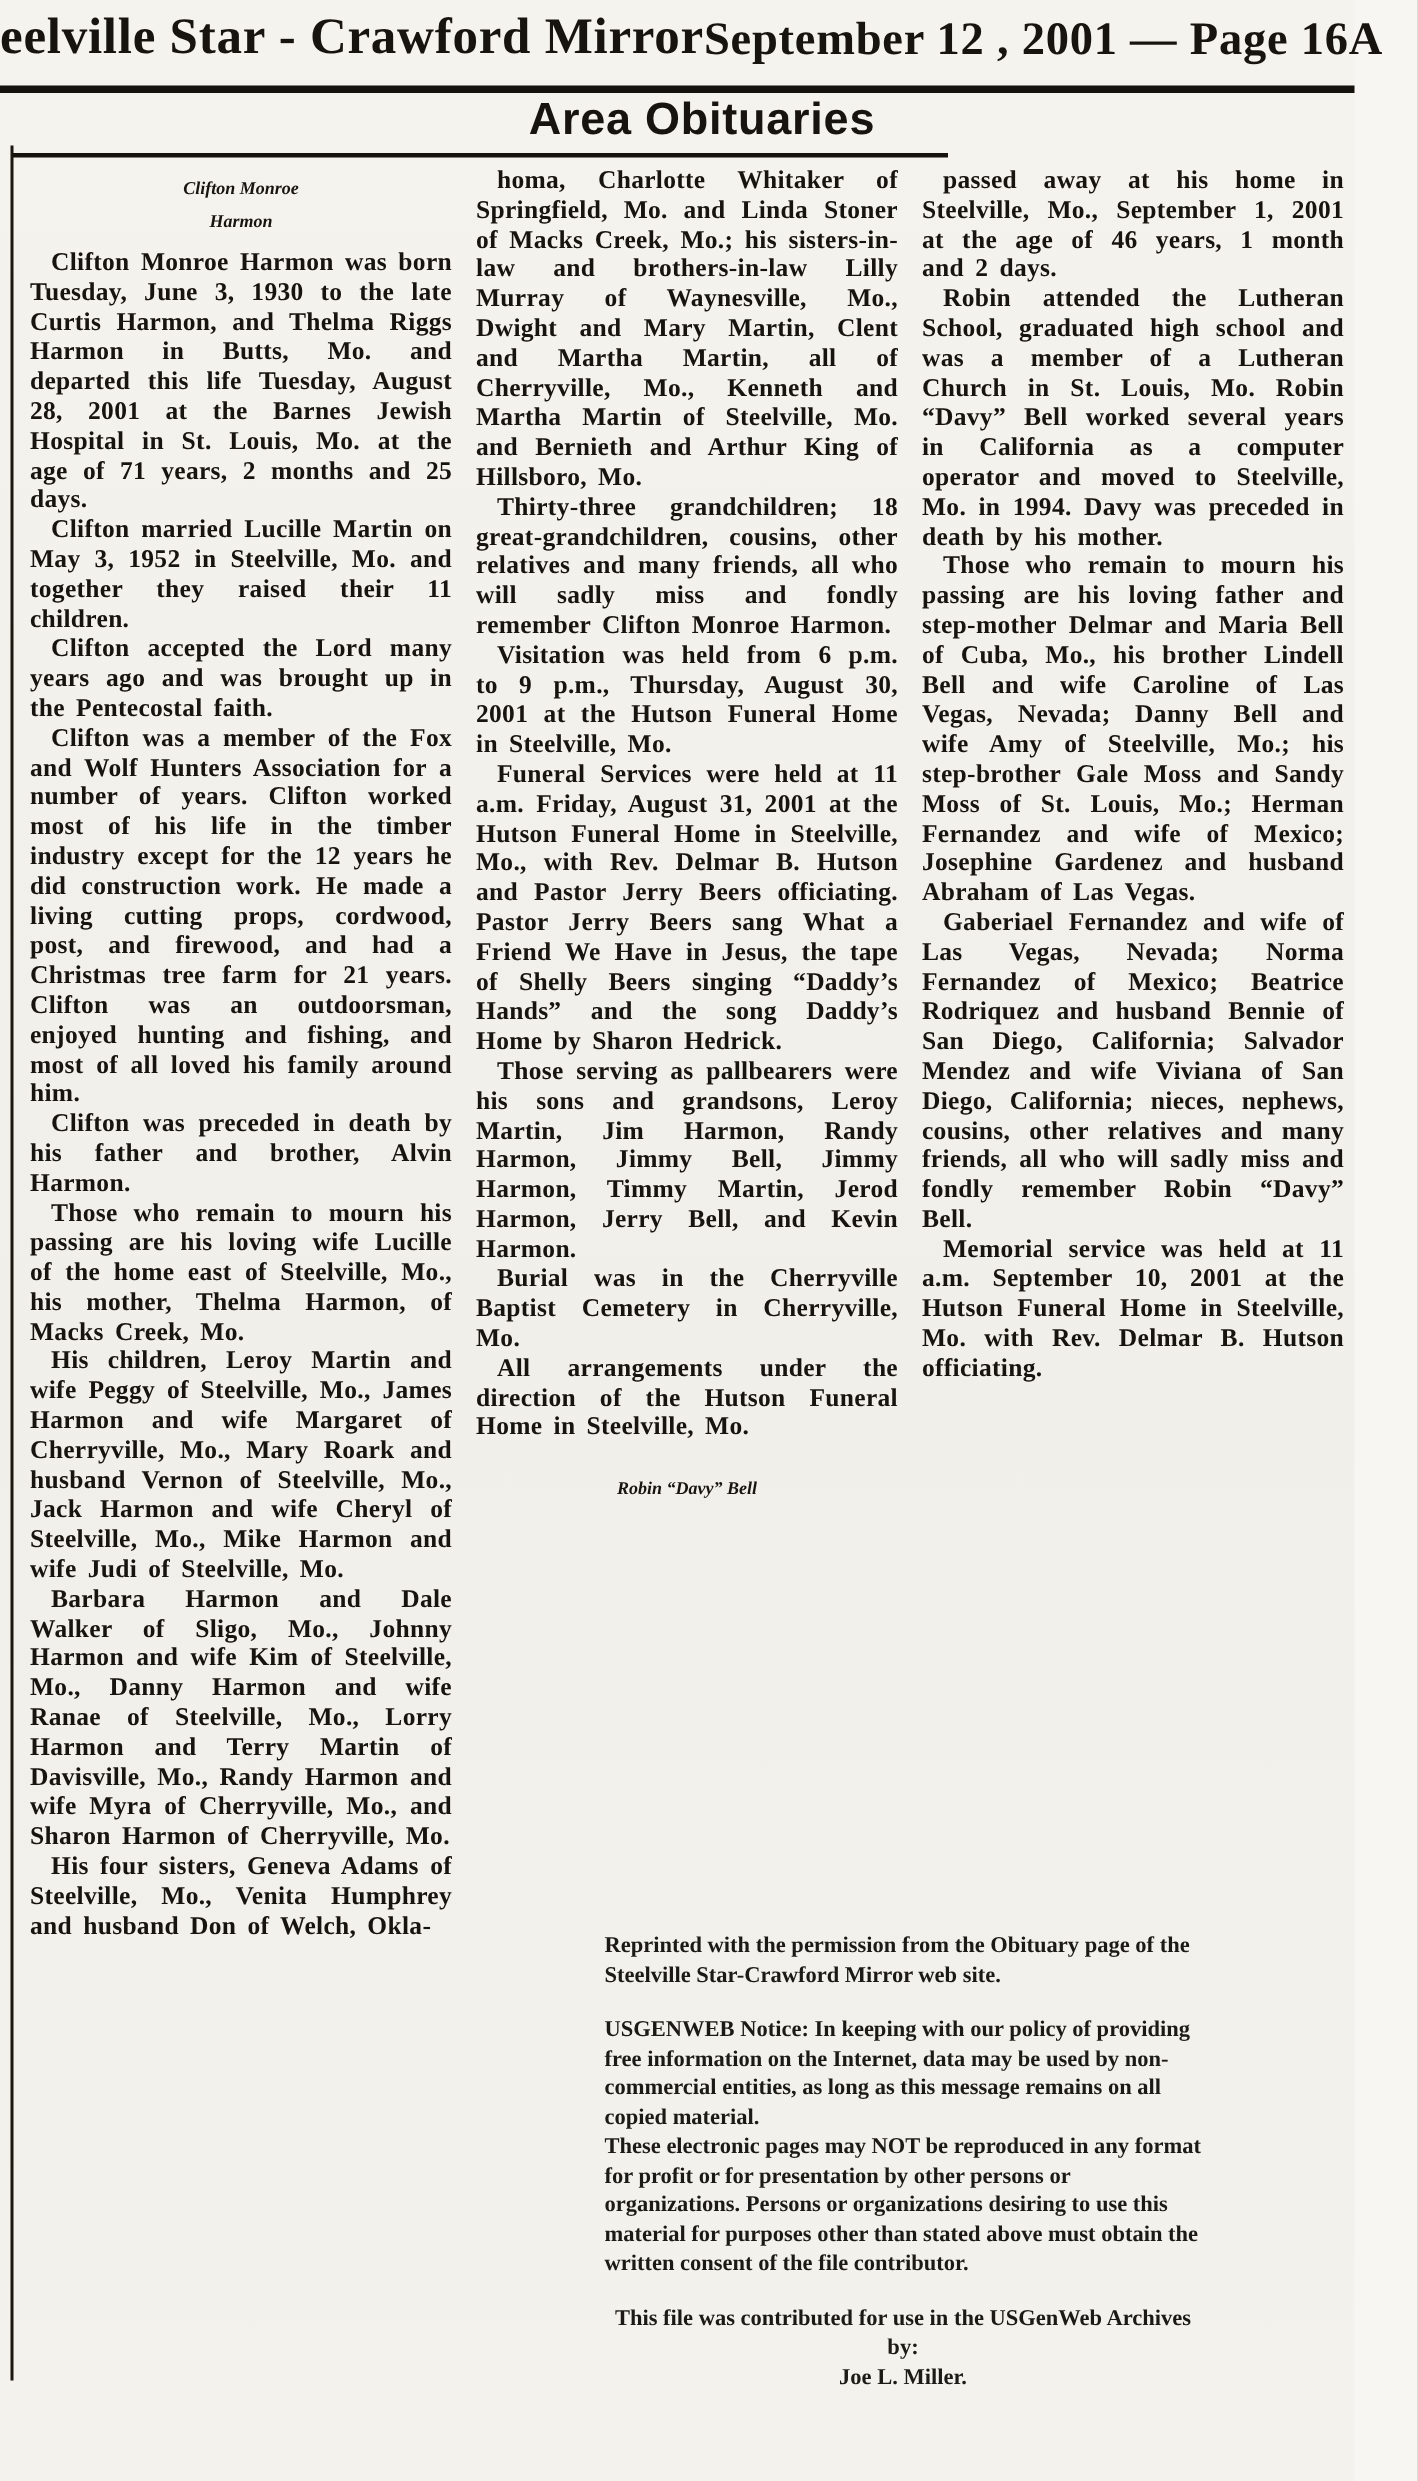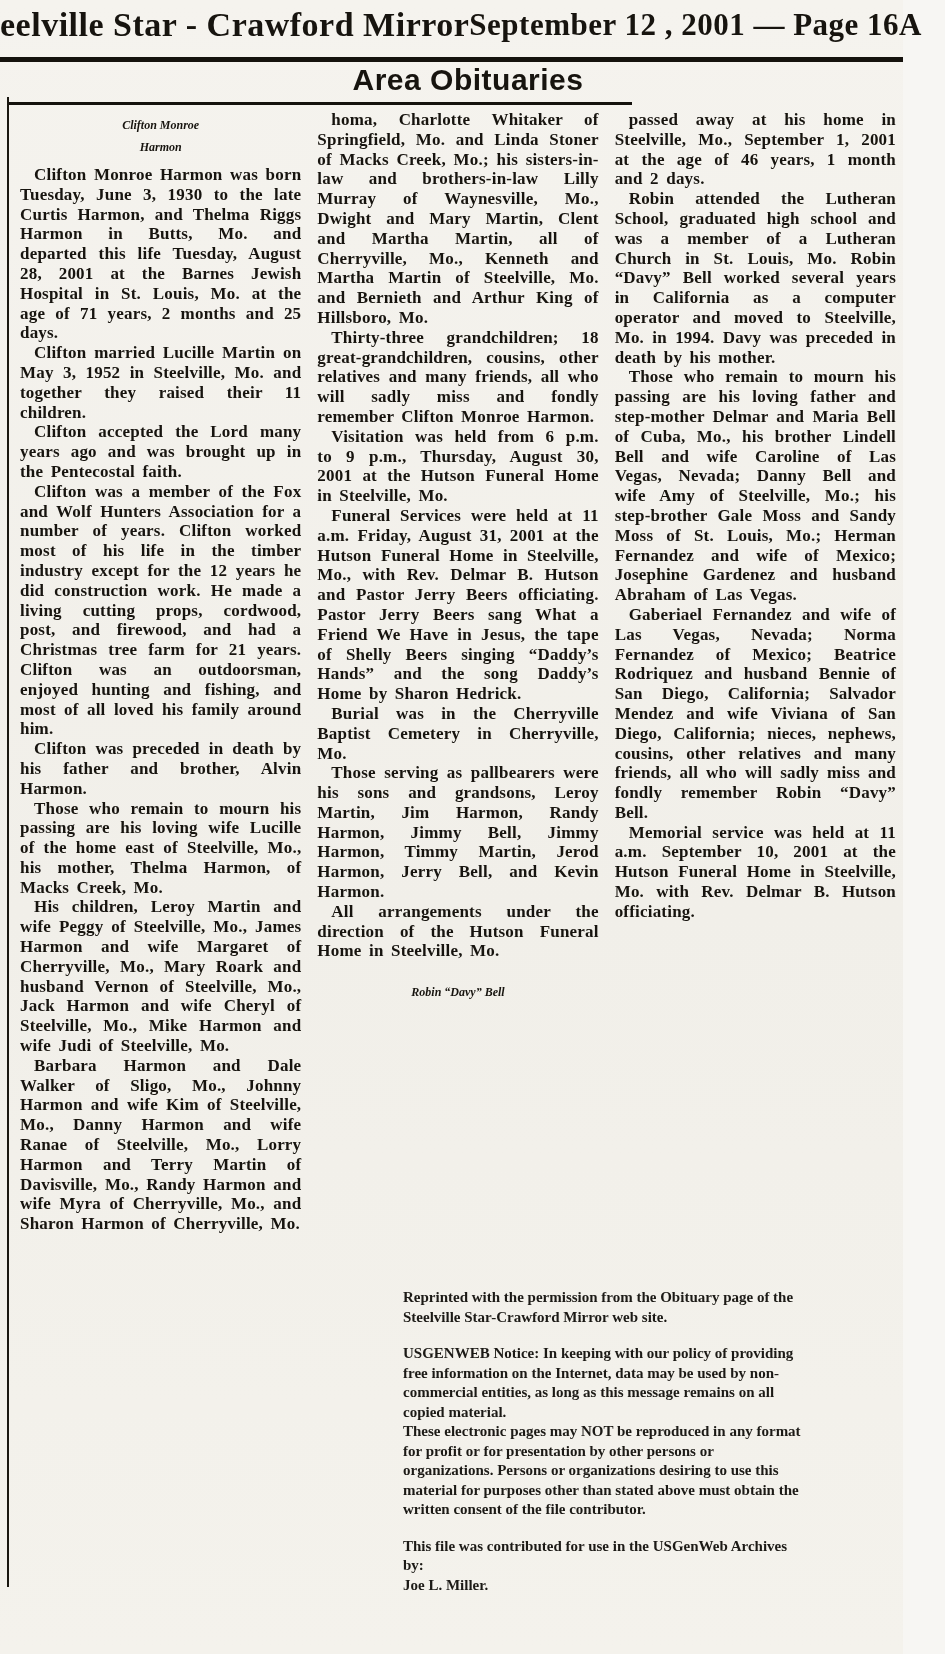--- a/index.html
+++ b/index.html
@@ -14,21 +14,21 @@
     font-family: "Liberation Serif", serif;
     color: #17140f;
     overflow: hidden;
   }
   .scan-edge {
     position: absolute; right: 0; top: 0; width: 42px; height: 100%;
     background: #f7f6f3;
   }
   .masthead {
     position: absolute; top: 6px; left: 0; width: 898px;
-    display: flex; justify-content: space-between; align-items: center;
+    display: flex; justify-content: space-between; align-items: flex-end;
     font-weight: bold; white-space: nowrap;
   }
   .mast-title { font-size: 34px; letter-spacing: 0.5px; }
   .mast-date { font-size: 31px; letter-spacing: 0.5px; padding-right: 10px; }
   .mast-rule {
     position: absolute; top: 57px; left: 0; width: 903px; height: 5px;
     background: #15120d;
   }
   .section-head {
     position: absolute; top: 63px; left: 0; width: 890px;
@@ -64,21 +64,21 @@
   }
   .bell-title { margin-top: 20px; margin-bottom: 7px; }
   .notice {
     position: absolute; left: 403px; top: 1288px; width: 398px;
     font-size: 15px; line-height: 19.5px; color: #1c1a16;
     font-weight: bold; text-align: left;
   }
   .notice p { margin: 0; }
   .notice .n1 { margin-bottom: 17px; }
   .notice .n3 { margin-bottom: 17px; }
-  .notice .n4 { white-space: pre-line; }
+  .notice .n4 { white-space: pre-line; text-align: center; }
 </style>
 </head>
 <body>
 
 <div class="page">
 
   <div class="scan-edge"></div>
 
   <div class="masthead">
     <span class="mast-title">eelville Star - Crawford Mirror</span>
@@ -100,31 +100,32 @@
       </div>
       <div>
           <p class="para">Clifton Monroe Harmon was born Tuesday, June 3, 1930 to the late Curtis Harmon, and Thelma Riggs Harmon in Butts, Mo. and departed this life Tuesday, August 28, 2001 at the Barnes Jewish Hospital in St. Louis, Mo. at the age of 71 years, 2 months and 25 days.</p>
           <p class="para">Clifton married Lucille Martin on May 3, 1952 in Steelville, Mo. and together they raised their 11 children.</p>
           <p class="para">Clifton accepted the Lord many years ago and was brought up in the Pentecostal faith.</p>
           <p class="para">Clifton was a member of the Fox and Wolf Hunters Association for a number of years. Clifton worked most of his life in the timber industry except for the 12 years he did construction work. He made a living cutting props, cordwood, post, and firewood, and had a Christmas tree farm for 21 years. Clifton was an outdoorsman, enjoyed hunting and fishing, and most of all loved his family around him.</p>
           <p class="para">Clifton was preceded in death by his father and brother, Alvin Harmon.</p>
           <p class="para">Those who remain to mourn his passing are his loving wife Lucille of the home east of Steelville, Mo., his mother, Thelma Harmon, of Macks Creek, Mo.</p>
           <p class="para">His children, Leroy Martin and wife Peggy of Steelville, Mo., James Harmon and wife Margaret of Cherryville, Mo., Mary Roark and husband Vernon of Steelville, Mo., Jack Harmon and wife Cheryl of Steelville, Mo., Mike Harmon and wife Judi of Steelville, Mo.</p>
           <p class="para">Barbara Harmon and Dale Walker of Sligo, Mo., Johnny Harmon and wife Kim of Steelville, Mo., Danny Harmon and wife Ranae of Steelville, Mo., Lorry Harmon and Terry Martin of Davisville, Mo., Randy Harmon and wife Myra of Cherryville, Mo., and Sharon Harmon of Cherryville, Mo.</p>
+          <p class="para">His four sisters, Geneva Adams of Steelville, Mo., Venita Humphrey and husband Don of Welch, Okla-</p>
         </div>
     </div>
 
     <div class="col">
       <div>
           <p class="para">homa, Charlotte Whitaker of Springfield, Mo. and Linda Stoner of Macks Creek, Mo.; his sisters-in-law and brothers-in-law Lilly Murray of Waynesville, Mo., Dwight and Mary Martin, Clent and Martha Martin, all of Cherryville, Mo., Kenneth and Martha Martin of Steelville, Mo. and Bernieth and Arthur King of Hillsboro, Mo.</p>
           <p class="para">Thirty-three grandchildren; 18 great-grandchildren, cousins, other relatives and many friends, all who will sadly miss and fondly remember Clifton Monroe Harmon.</p>
           <p class="para">Visitation was held from 6 p.m. to 9 p.m., Thursday, August 30, 2001 at the Hutson Funeral Home in Steelville, Mo.</p>
           <p class="para">Funeral Services were held at 11 a.m. Friday, August 31, 2001 at the Hutson Funeral Home in Steelville, Mo., with Rev. Delmar B. Hutson and Pastor Jerry Beers officiating. Pastor Jerry Beers sang What a Friend We Have in Jesus, the tape of Shelly Beers singing “Daddy’s Hands” and the song Daddy’s Home by Sharon Hedrick.</p>
+          <p class="para">Those serving as pallbearers were his sons and grandsons, Leroy Martin, Jim Harmon, Randy Harmon, Jimmy Bell, Jimmy Harmon, Timmy Martin, Jerod Harmon, Jerry Bell, and Kevin Harmon.</p>
           <p class="para">Burial was in the Cherryville Baptist Cemetery in Cherryville, Mo.</p>
-          <p class="para">Those serving as pallbearers were his sons and grandsons, Leroy Martin, Jim Harmon, Randy Harmon, Jimmy Bell, Jimmy Harmon, Timmy Martin, Jerod Harmon, Jerry Bell, and Kevin Harmon.</p>
           <p class="para">All arrangements under the direction of the Hutson Funeral Home in Steelville, Mo.</p>
         </div>
       <div class="obit-title bell-title">Robin “Davy” Bell</div>
     </div>
 
     <div class="col">
       <div>
           <p class="para">passed away at his home in Steelville, Mo., September 1, 2001 at the age of 46 years, 1 month and 2 days.</p>
           <p class="para">Robin attended the Lutheran School, graduated high school and was a member of a Lutheran Church in St. Louis, Mo. Robin “Davy” Bell worked several years in California as a computer operator and moved to Steelville, Mo. in 1994. Davy was preceded in death by his mother.</p>
           <p class="para">Those who remain to mourn his passing are his loving father and step-mother Delmar and Maria Bell of Cuba, Mo., his brother Lindell Bell and wife Caroline of Las Vegas, Nevada; Danny Bell and wife Amy of Steelville, Mo.; his step-brother Gale Moss and Sandy Moss of St. Louis, Mo.; Herman Fernandez and wife of Mexico; Josephine Gardenez and husband Abraham of Las Vegas.</p>

